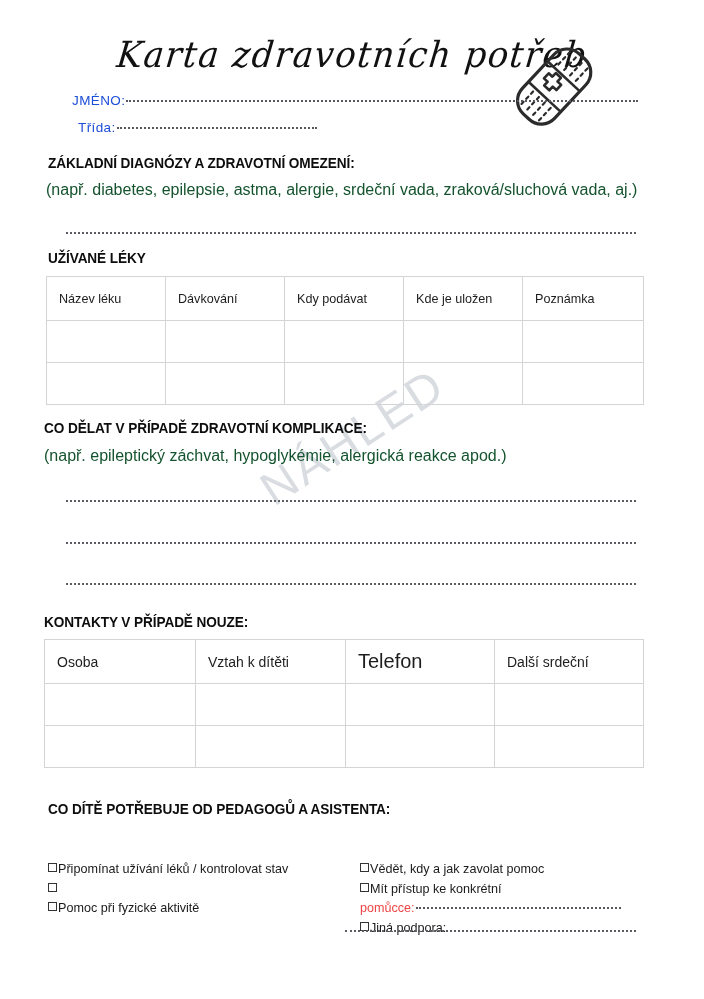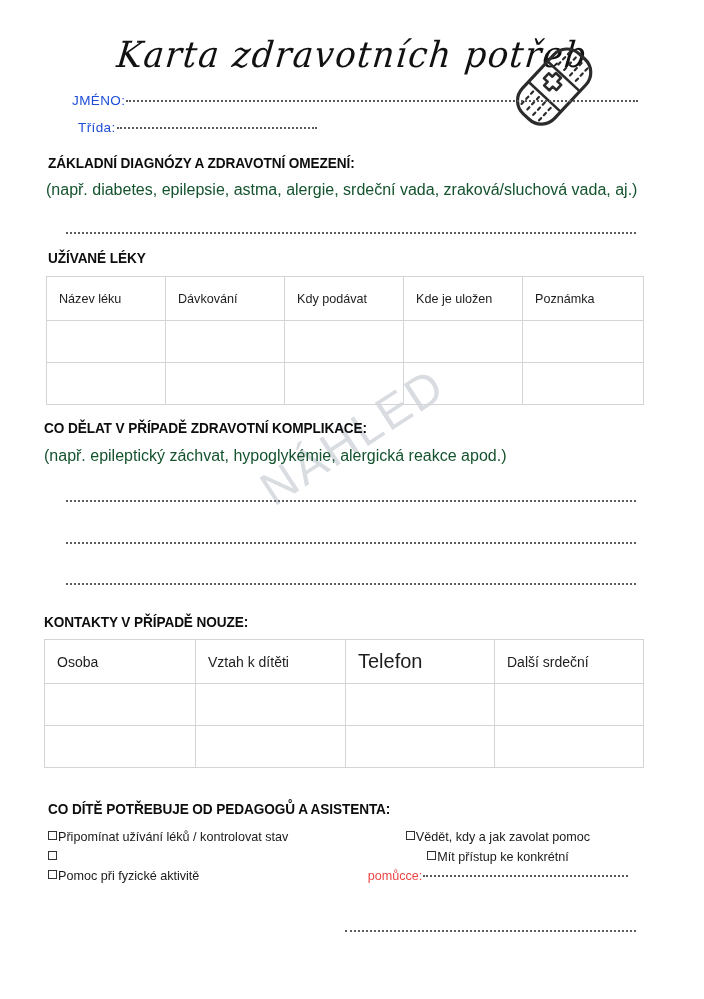--- a/index.html
+++ b/index.html
@@ -121,21 +121,21 @@
     padding: 0 12px;
     vertical-align: middle;
     font-size: 12.6px;
     color: #1d1d1d;
     background: transparent;
   }
   table.grid tr.head td { height: 43px; }
   table.grid tr.blank td { height: 41px; }
 
   
-  .cb-col { position: absolute; }
+  .cb-col { position: absolute; margin-top: 32px; }
   .cb-item {
     display: block;
     font-size: 12.6px;
     line-height: 19.5px;
     color: #1a1a1a;
     white-space: nowrap;
   }
   .cb-item.wrap { white-space: normal; }
   .cbox {
     display: inline-block;
@@ -297,28 +297,31 @@
         <span class="cbox"></span><span>Připomínat užívání léků / kontrolovat stav</span>
       </label>
       <label class="cb-item">
         <span class="cbox"></span>
       </label>
       <label class="cb-item">
         <span class="cbox"></span><span>Pomoc při fyzické aktivitě</span>
       </label>
     </div>
 
-    <div class="cb-col" style="left:348px; top:828px; width:300px;text-align:center;">
+    <div class="cb-col" style="left:360px; top:828px; width:300px;">
       <label class="cb-item">
         <span class="cbox"></span><span>Vědět, kdy a jak zavolat pomoc</span>
       </label>
       <label class="cb-item">
         <span class="cbox"></span><span>Mít přístup ke konkrétní</span>
       </label>
       <span class="cb-cont">
         <span>pomůcce:</span><span class="dots" style="width:205px;"></span>
       </span>
+      <label class="cb-item">
+        <span class="cbox"></span><span>Jiná podpora:</span>
+      </label>
     </div>
 
     <div class="writeline" style="left:345px; top:930px; width:291px;"></div>
 
   </div>
 </div>
 
 </body></html>

